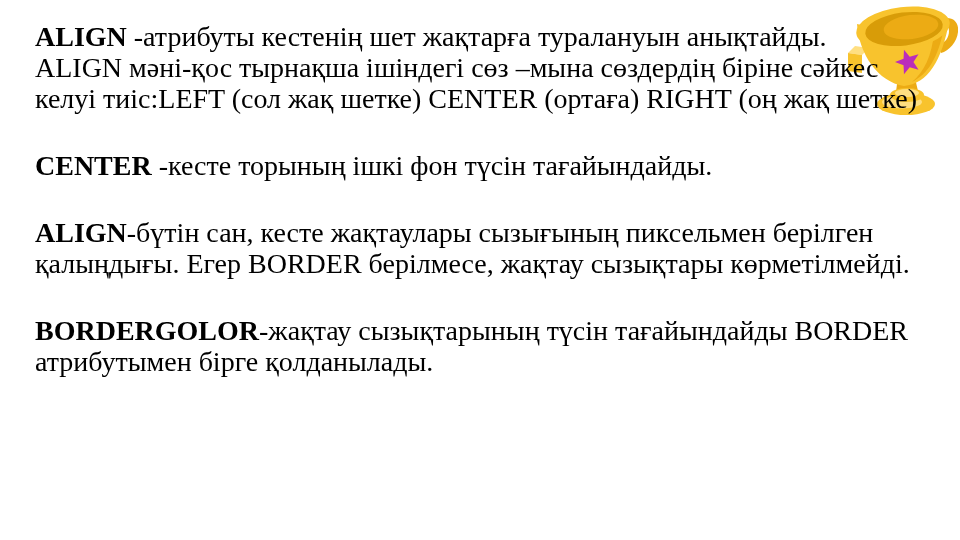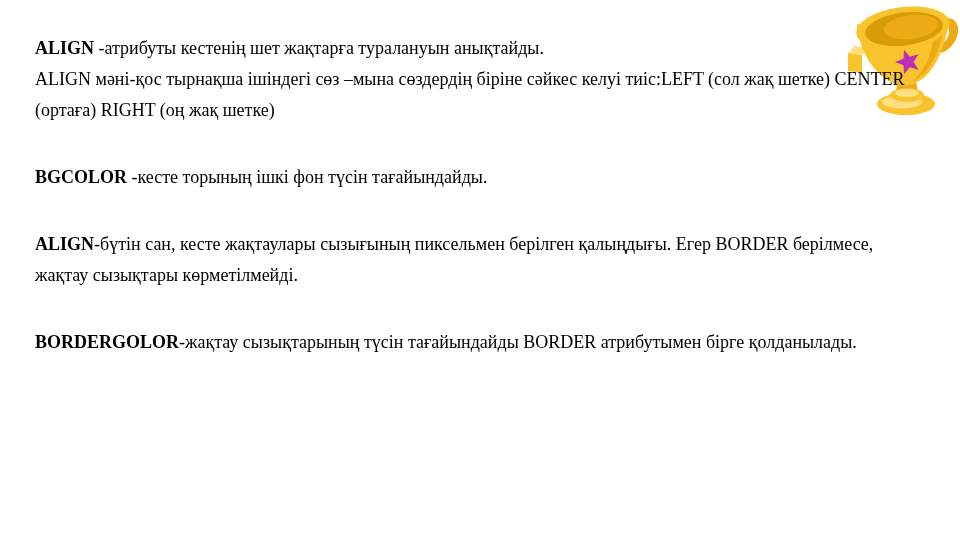--- a/index.html
+++ b/index.html
@@ -15,23 +15,22 @@
     overflow: hidden;
     font-family: "Liberation Serif", "DejaVu Serif", serif;
   }
   .text-block {
     position: absolute;
     left: 35px;
     top: 21px;
     width: 893px;
     z-index: 2;
     color: #000000;
-    font-size: 18px;
+    font-size: 28px;
     line-height: 31px;
-    margin-top: 12px;
   }
   .para {
     margin: 0 0 36px 0;
     white-space: pre-wrap;
   }
   .para:last-child { margin-bottom: 0; }
   .kw { font-weight: bold; }
   .trophy {
     position: absolute;
     left: 848px;
@@ -67,18 +66,18 @@
     <ellipse cx="55" cy="26" rx="47" ry="21" transform="rotate(-7 55 26)" fill="#F8C32D"></ellipse>
     <ellipse cx="56" cy="27" rx="39" ry="16.5" transform="rotate(-7 56 27)" fill="#D89C08"></ellipse>
     <ellipse cx="63" cy="25" rx="27.5" ry="12" transform="rotate(-7 63 25)" fill="#ECAB14"></ellipse>
 
     <polygon transform="translate(60,60) rotate(-18)" points="0,-13 3.23,-4.45 12.36,-4.02 5.23,1.7 7.64,10.52 0,5.5 -7.64,10.52 -5.23,1.7 -12.36,-4.02 -3.23,-4.45" fill="#BB2DBB"></polygon>
   </svg>
 
   <div class="text-block">
     <p class="para"><b class="kw">ALIGN</b><span> -атрибуты кестенің шет жақтарға туралануын анықтайды.
 ALIGN мәні-қос тырнақша ішіндегі сөз –мына сөздердің біріне сәйкес келуі тиіс:LEFT (сол жақ шетке) CENTER (ортаға) RIGHT (оң жақ шетке)</span></p>
-    <p class="para"><b class="kw">BGCOLOR</b><span> -кесте торының ішкі фон түсін тағайындайды.</span></p>
+    <p class="para"><b class="kw">CENTER</b><span> -кесте торының ішкі фон түсін тағайындайды.</span></p>
     <p class="para"><b class="kw">ALIGN</b><span>-бүтін сан, кесте жақтаулары сызығының пиксельмен берілген қалыңдығы. Егер BORDER берілмесе, жақтау сызықтары көрметілмейді.</span></p>
     <p class="para"><b class="kw">BORDERGOLOR</b><span>-жақтау сызықтарының түсін тағайындайды BORDER атрибутымен бірге қолданылады.</span></p>
   </div>
 
 </div>
 
 </body></html>

